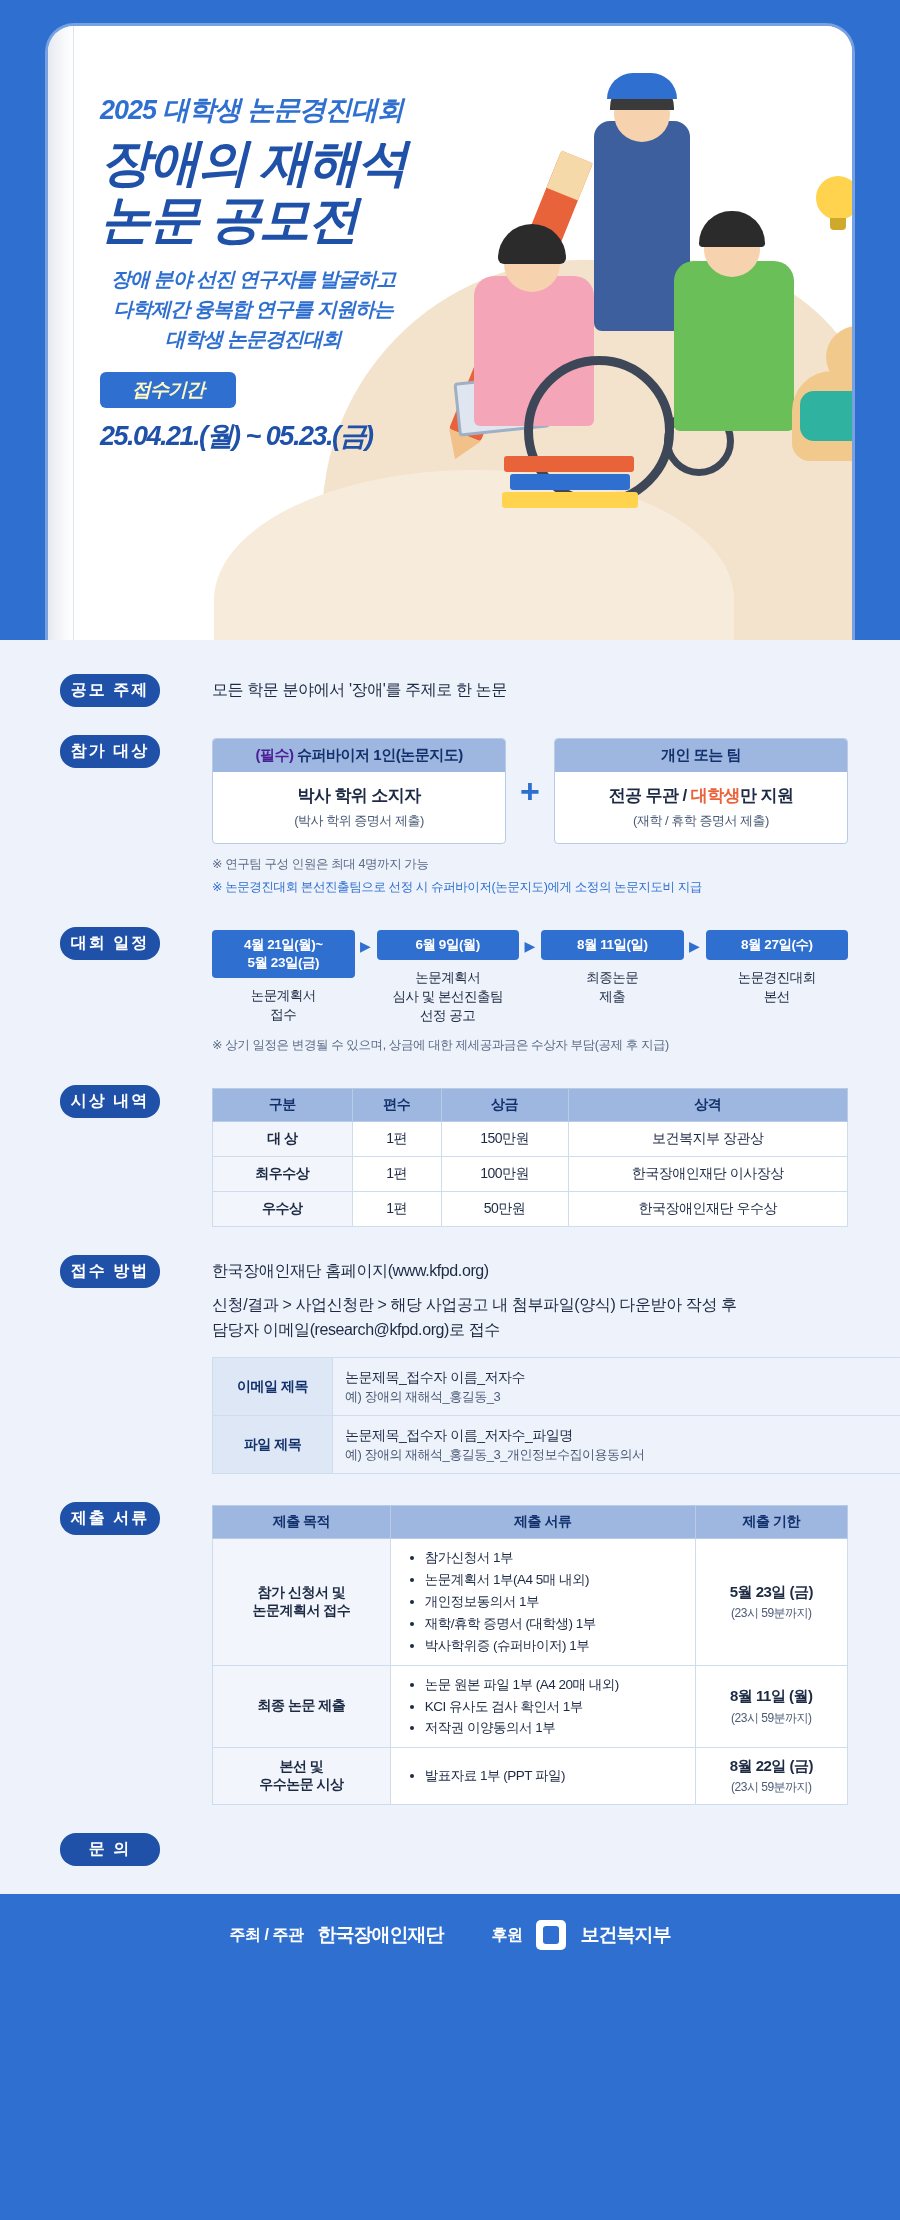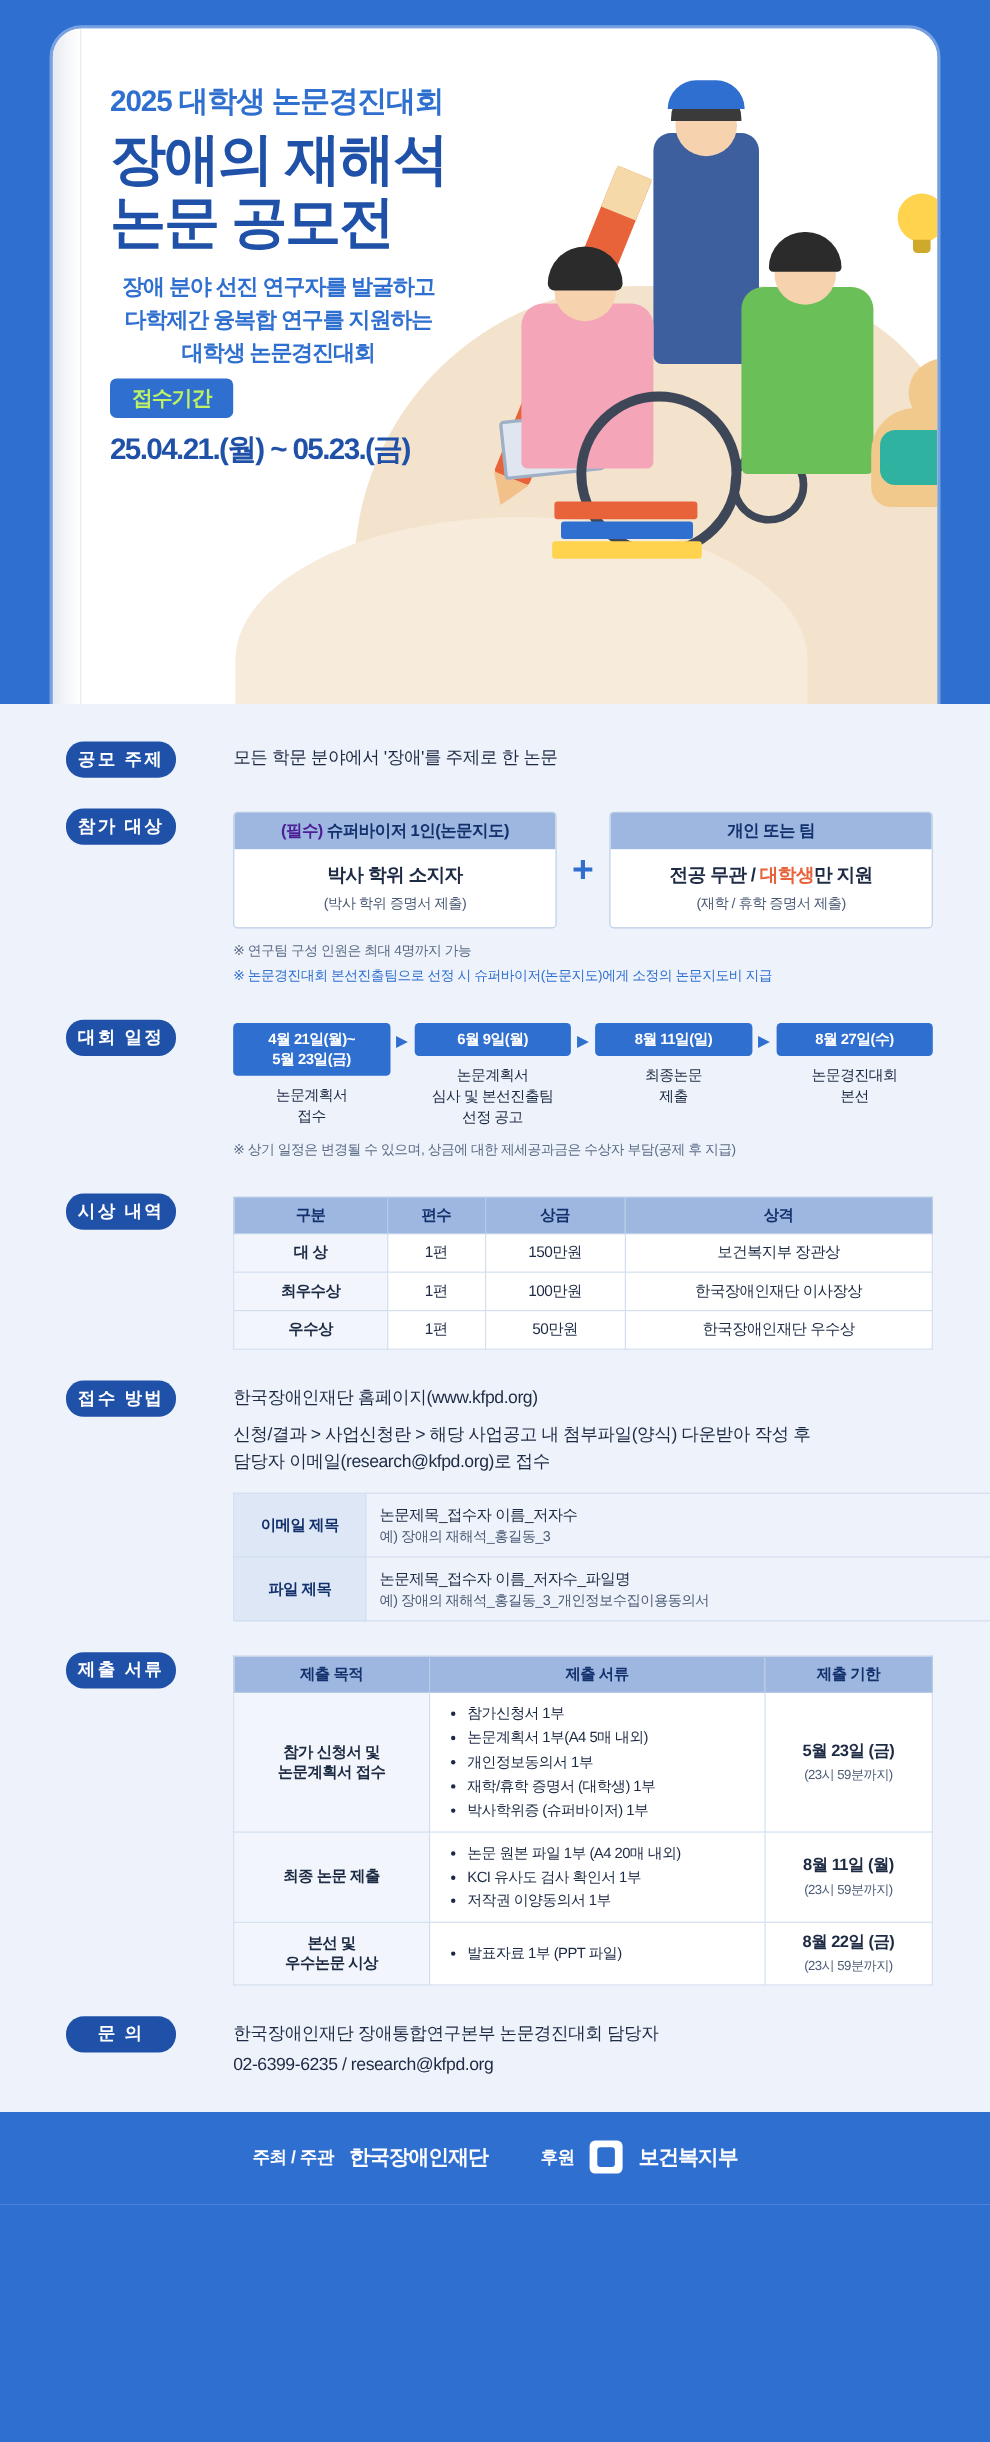--- a/index.html
+++ b/index.html
@@ -43,42 +43,42 @@
     overflow:hidden;
   }
   .beige-blob {
     position:absolute; right:-30px; bottom:-40px; width:560px; height:420px;
     background:#f4e3cc; border-radius: 260px 200px 0 0;
   }
   .beige-blob2 {
     position:absolute; left:140px; bottom:-90px; width:520px; height:260px;
     background:#f7ecdb; border-radius: 50% 50% 0 0;
   }
-  .hero-text { position:absolute; left:52px; top:48px; z-index:5; }
+  .hero-text { position:absolute; left:52px; top:66px; z-index:5;font-style:italic; }
   .hero-kicker {
     font-size: 27px; font-weight: 800; color:#2f6fd0; letter-spacing:-1px;
     margin-bottom: 6px;
   }
   .hero-title1 {
     font-size: 51px; font-weight: 900; color:#1f51a8; letter-spacing:-2px;
     line-height:1.12;
   }
   .hero-title2 {
     font-size: 51px; font-weight: 900; color:#1f51a8; letter-spacing:-2px;
     line-height:1.12; margin-bottom:16px;
   }
   .hero-sub {
     font-size: 20px; font-weight: 700; color:#2f6fd0; line-height:1.5;
     letter-spacing:-1px;
     text-align:center;
   }
   .hero-badge {
-    display:inline-block; margin-top: 8px;
-    background:#2f6fd0; color:#bef264; font-size:19px; font-weight:800;
-    padding: 5px 20px; border-radius: 6px; letter-spacing:-1px;
+    display:inline-block; margin-top: 18px;
+    background:#2f6fd0; color:#fef9c3; font-size:19px; font-weight:800;
+    padding: 5px 32px; border-radius: 6px; letter-spacing:-1px;
   }
   .hero-date {
     margin-top: 10px; font-size: 27px; font-weight: 900; color:#1f51a8;
     letter-spacing:-1.5px;
   }
 
   
   .ill { position:absolute; z-index:4; }
   .pencil {
     left: 430px; top: 120px; width: 34px; height: 300px;
@@ -522,24 +522,20 @@
               <div style="font-size:12px;color:#4b5a75;margin-top:3px;">(23시 59분까지)</div>
             </td>
           </tr>
         </tbody>
           </table>
       </div>
     </div>
 
     <div class="sec contact">
       <div class="tag">문     의</div>
-      <div class="sec-body">
-        <div class="line">한국장애인재단 장애통합연구본부 논문경진대회 담당자</div>
-        <div class="line">02-6399-6235 / research@kfpd.org</div>
-      </div>
     </div>
 
     <div class="footer">
       <div class="f-group">
         <span class="f-label">주최 / 주관</span>
         <span class="f-logo">한국장애인재단</span>
       </div>
       <div class="f-group">
         <span class="f-label">후원</span>
         <span class="f-mark"></span>

